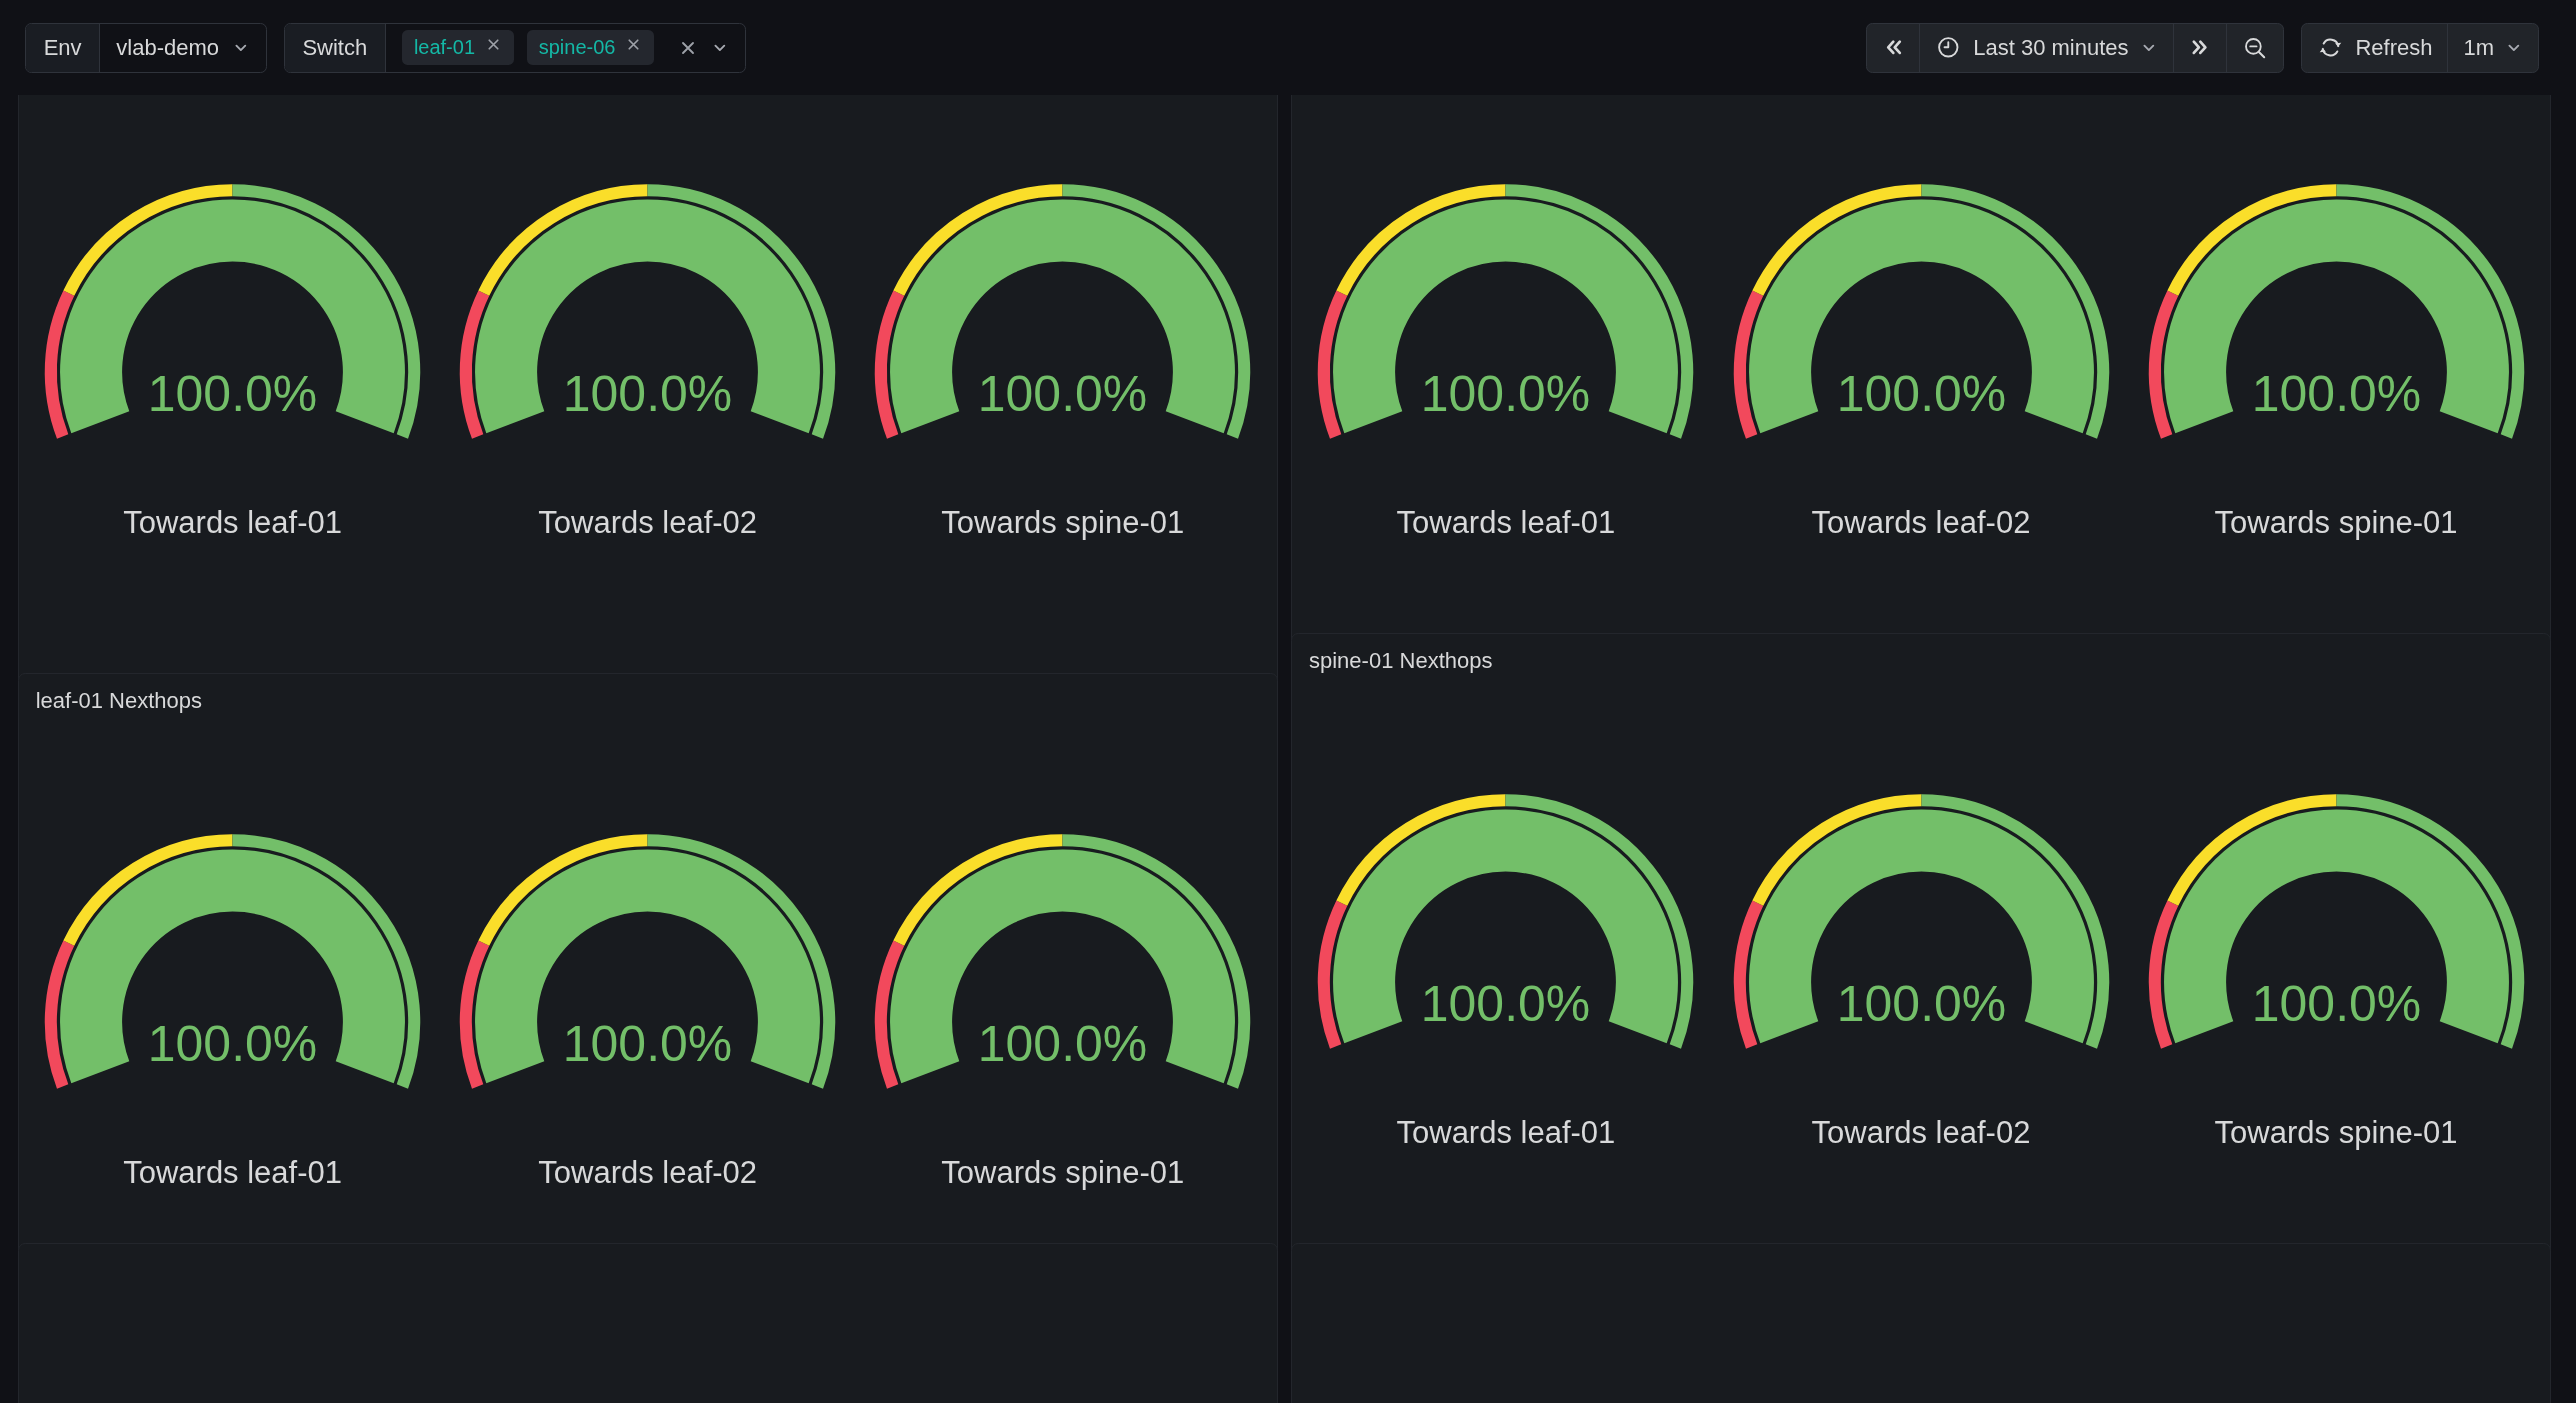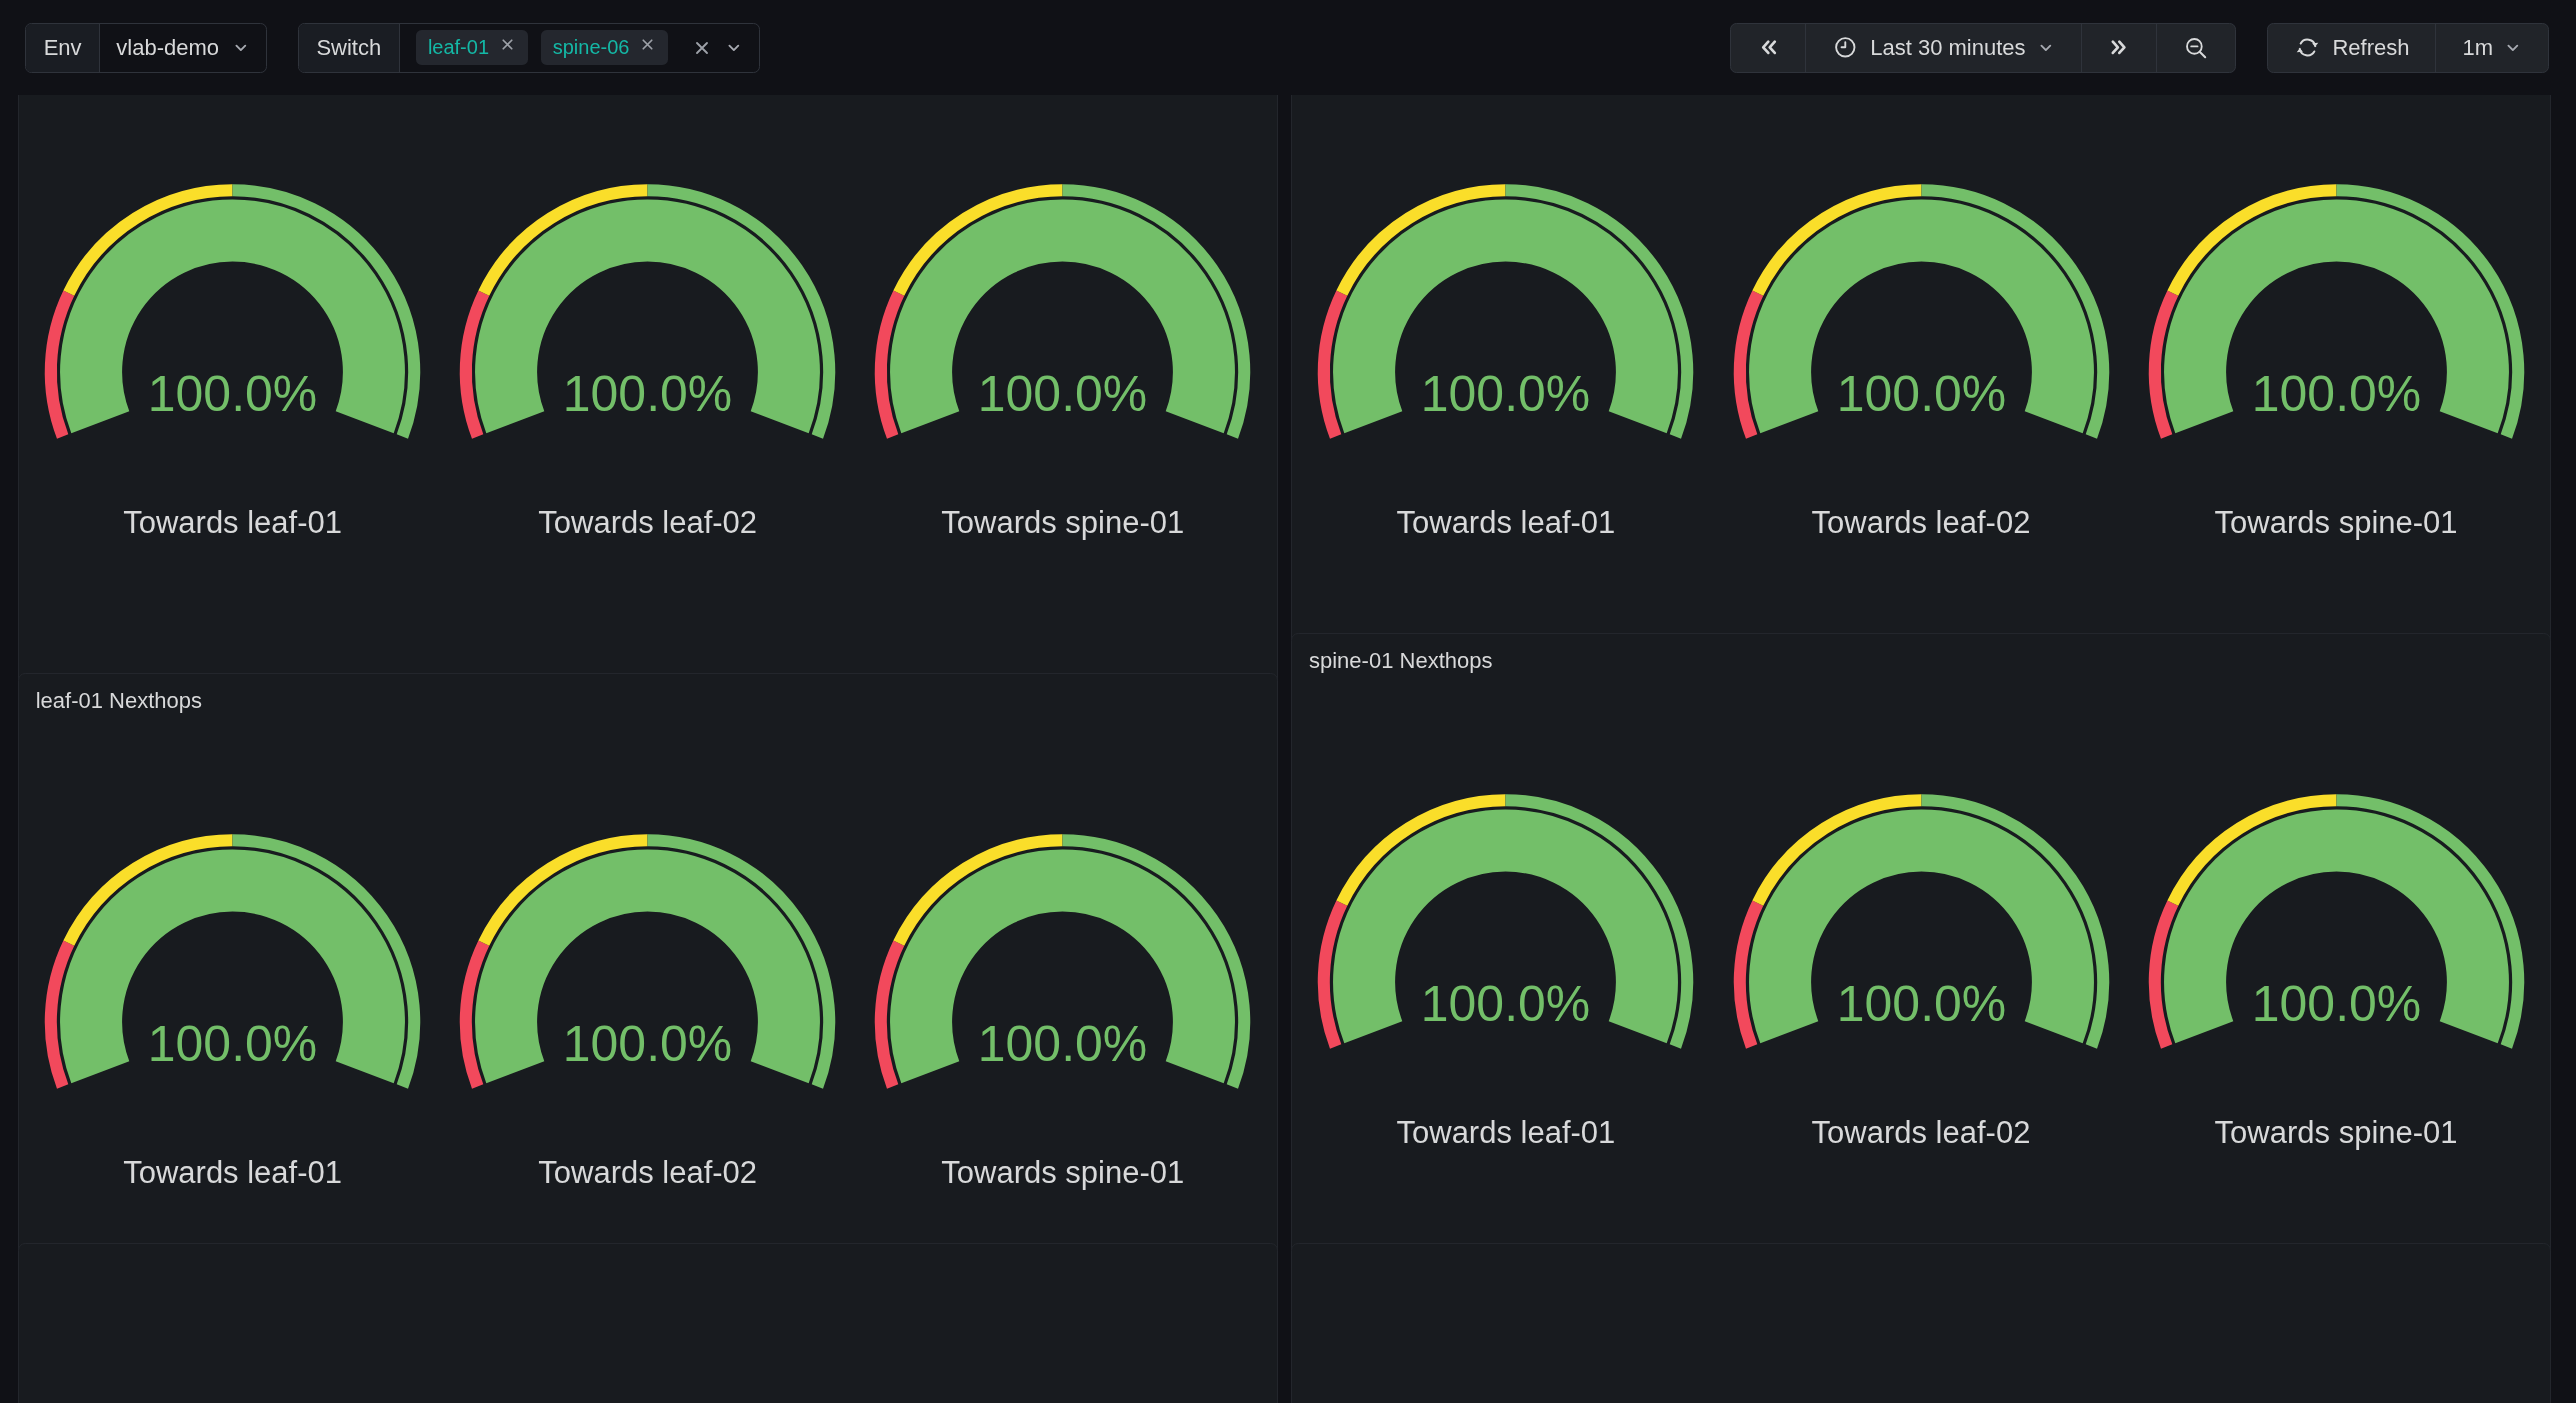--- a/index.html
+++ b/index.html
@@ -1,36 +1,36 @@
 <!DOCTYPE html>
 <html style="font-size:13px"><head>
 <meta charset="utf-8">
 <style>
   * { margin:0; padding:0; box-sizing:border-box; }
   html,body { width:2576px; height:1403px; background:#101116; overflow:hidden;
               font-family:"Liberation Sans","DejaVu Sans",sans-serif; color:#d8d9da; }
   .stage { position:relative; width:2576px; height:1403px; }
 
   
-  .toolbar { position:absolute; top:0; left:0; right:2px; height:95px; background:#101116;
-             z-index:10; display:flex; align-items:center; padding:0 25px; gap:31px; }
+  .toolbar { position:absolute; top:0; left:0; right:12px; height:95px; background:#101116;
+             z-index:10; display:flex; align-items:center; padding:0 25px; gap:17px; }
   .ctl { display:flex; align-items:stretch; height:50px; border:0.8px solid #2f333b;
          border-radius:6.4px; overflow:hidden; background:transparent; }
   .ctl-label { display:flex; align-items:center; padding:0 17.7px; background:#1a1d23;
                border-right:0.8px solid #2f333b; font-size:22px; color:#d8d9da; white-space:nowrap; }
   .ctl-value { display:flex; align-items:center; gap:13px; padding:0 16px; font-size:22px;
                color:#d8d9da; background:transparent; border:none; cursor:pointer; white-space:nowrap; }
   .tag { display:inline-flex; align-items:flex-start; gap:9.7px; background:#24272e; border-radius:5.6px;
          padding:6.4px 12px; font-size:20px; color:#14b8a6; cursor:pointer; }
   .icon { display:inline-flex; align-items:center; justify-content:center; }
   .icon svg { display:block; }
   .spacer { flex:1; }
   .btn-group { display:flex; align-items:stretch; height:50px; background:#212429;
                border:0.8px solid #2f333b; border-radius:6.4px; overflow:hidden; }
-  .seg { display:flex; align-items:center; gap:11.3px; padding:0 26px; font-size:22px; color:#d8d9da;
+  .seg { display:flex; align-items:center; gap:11.3px; padding:0 15px; font-size:22px; color:#d8d9da;
          background:transparent; border:none; border-left:0.8px solid #2f333b; cursor:pointer; white-space:nowrap; }
   .seg:first-child { border-left:none; }
 
   
   .dashboard { position:absolute; inset:0; z-index:1; }
   .panel { position:absolute; width:1260px; height:718px; background:#181b1f;
            border:0.8px solid #23262c; border-radius:7.2px; }
   .p0 { left:17.7px;   top:23.4px; }
   .p1 { left:1291px; top:23.4px; }
   .p2 { left:17.7px;   top:633px;margin-top:40px; }

